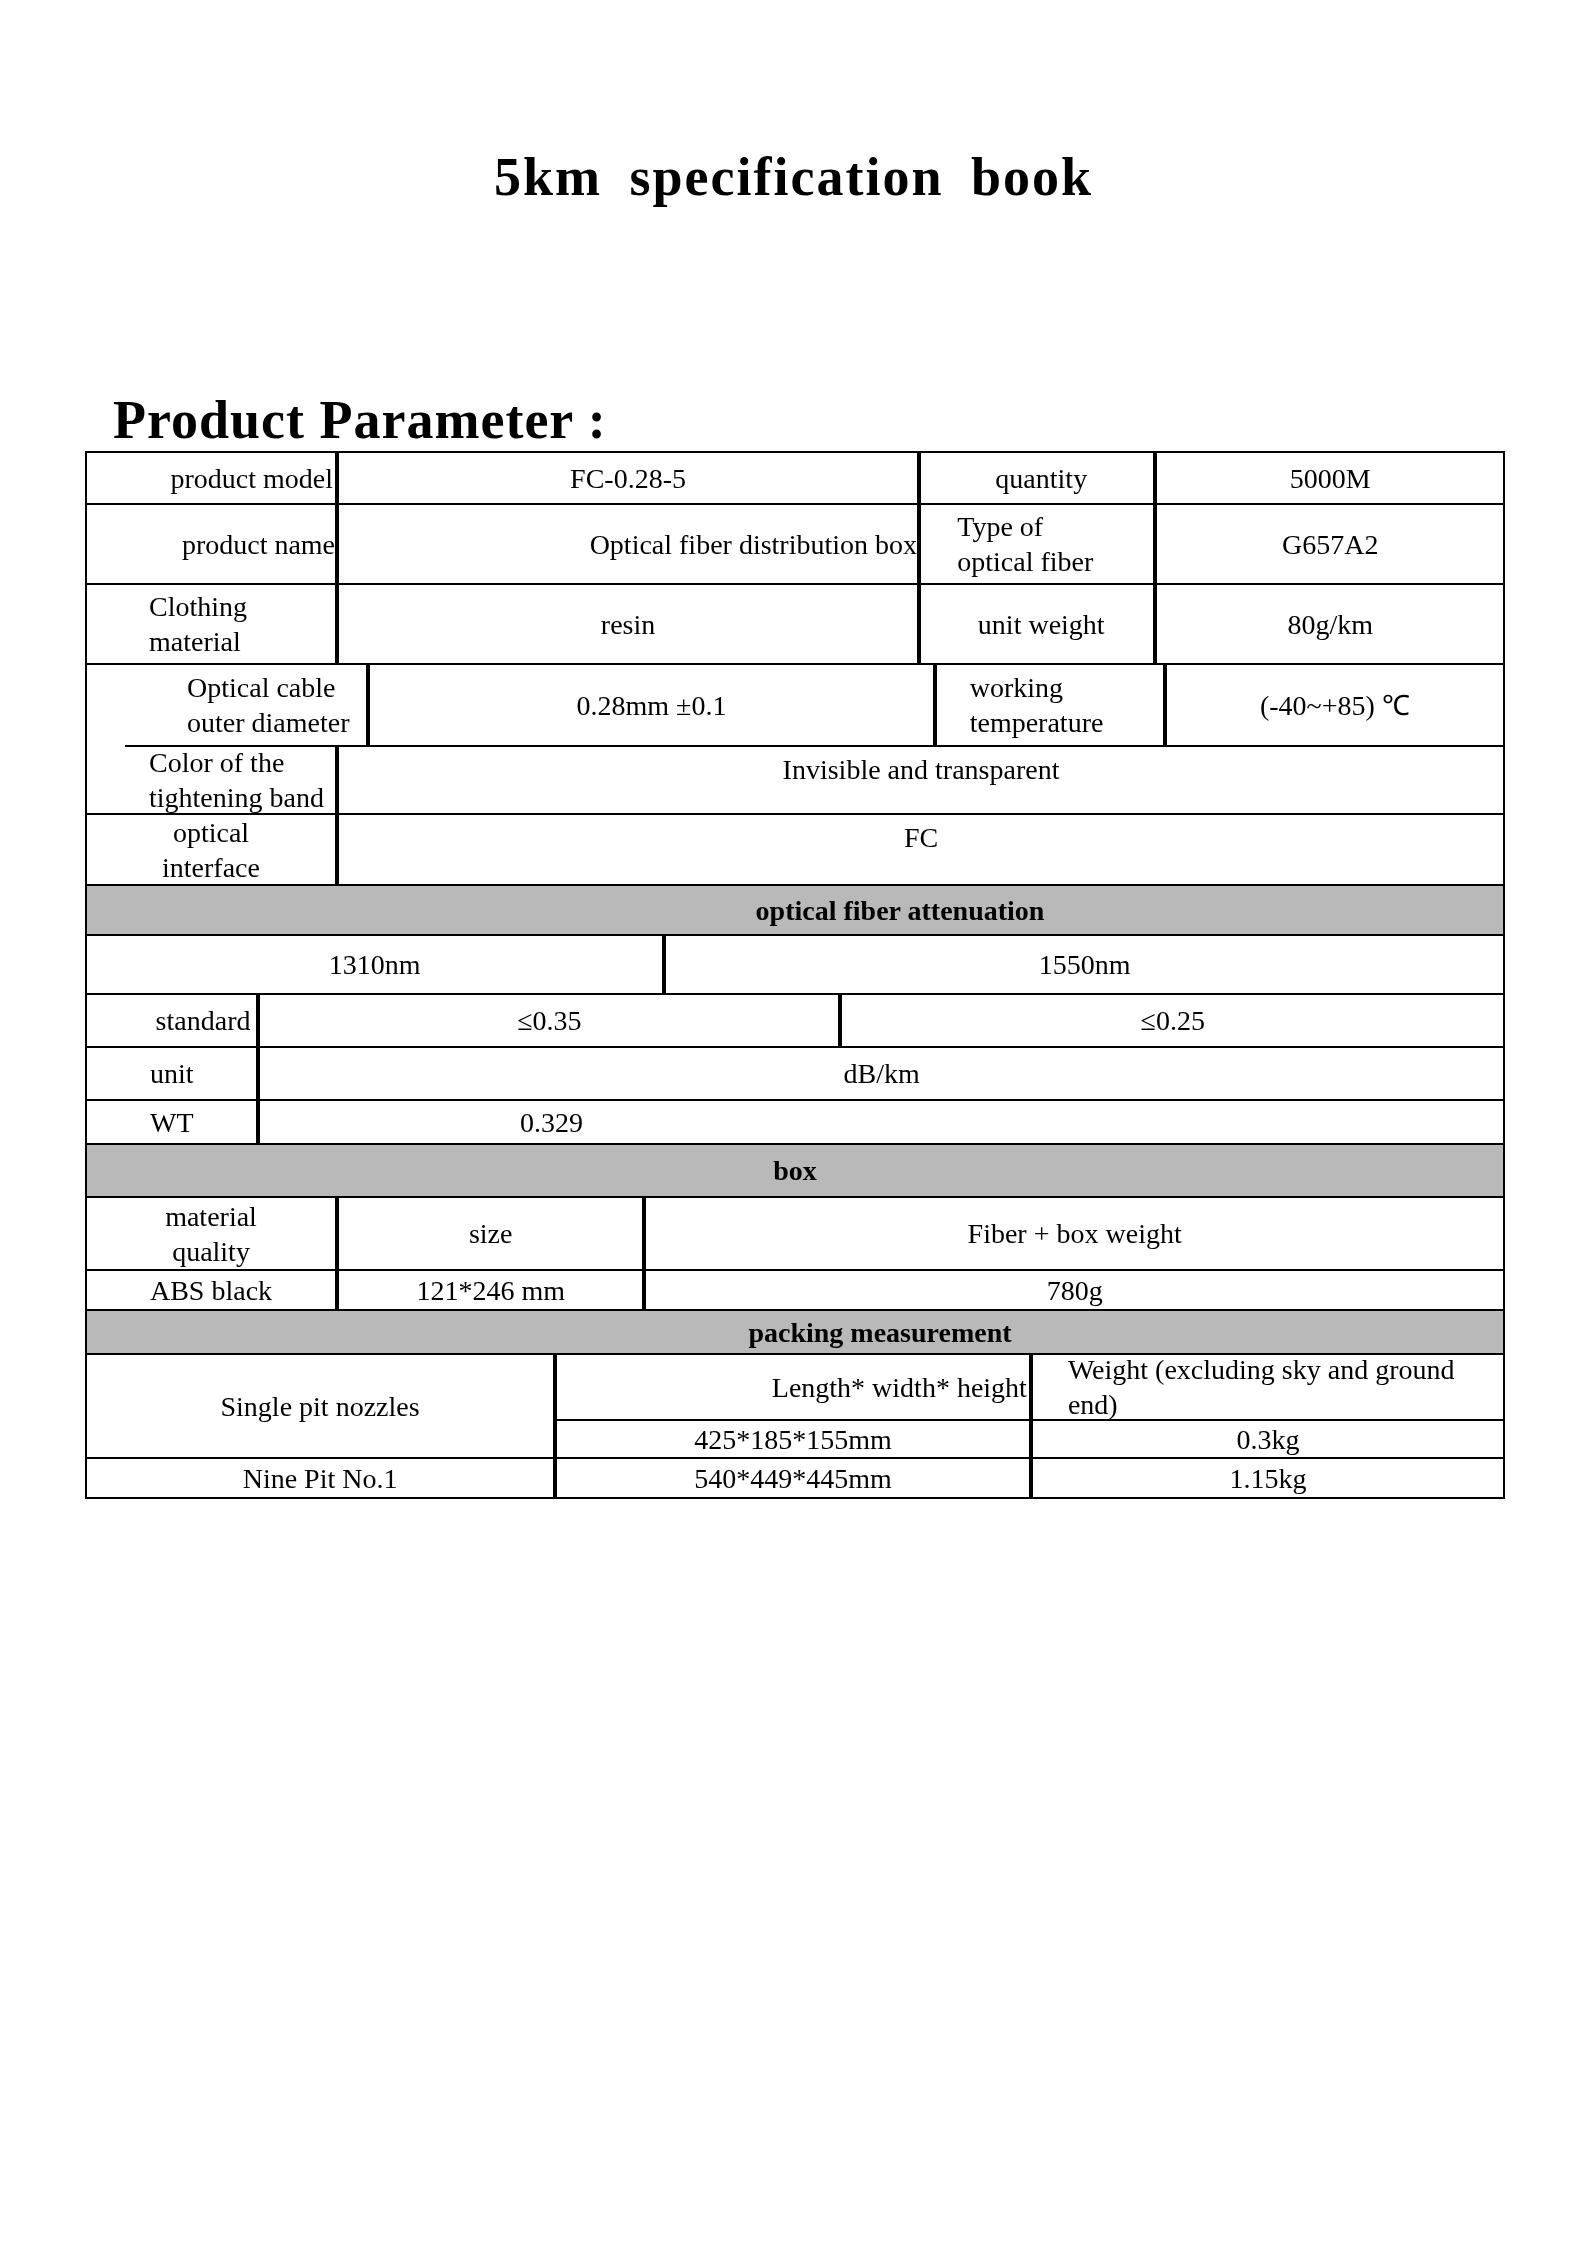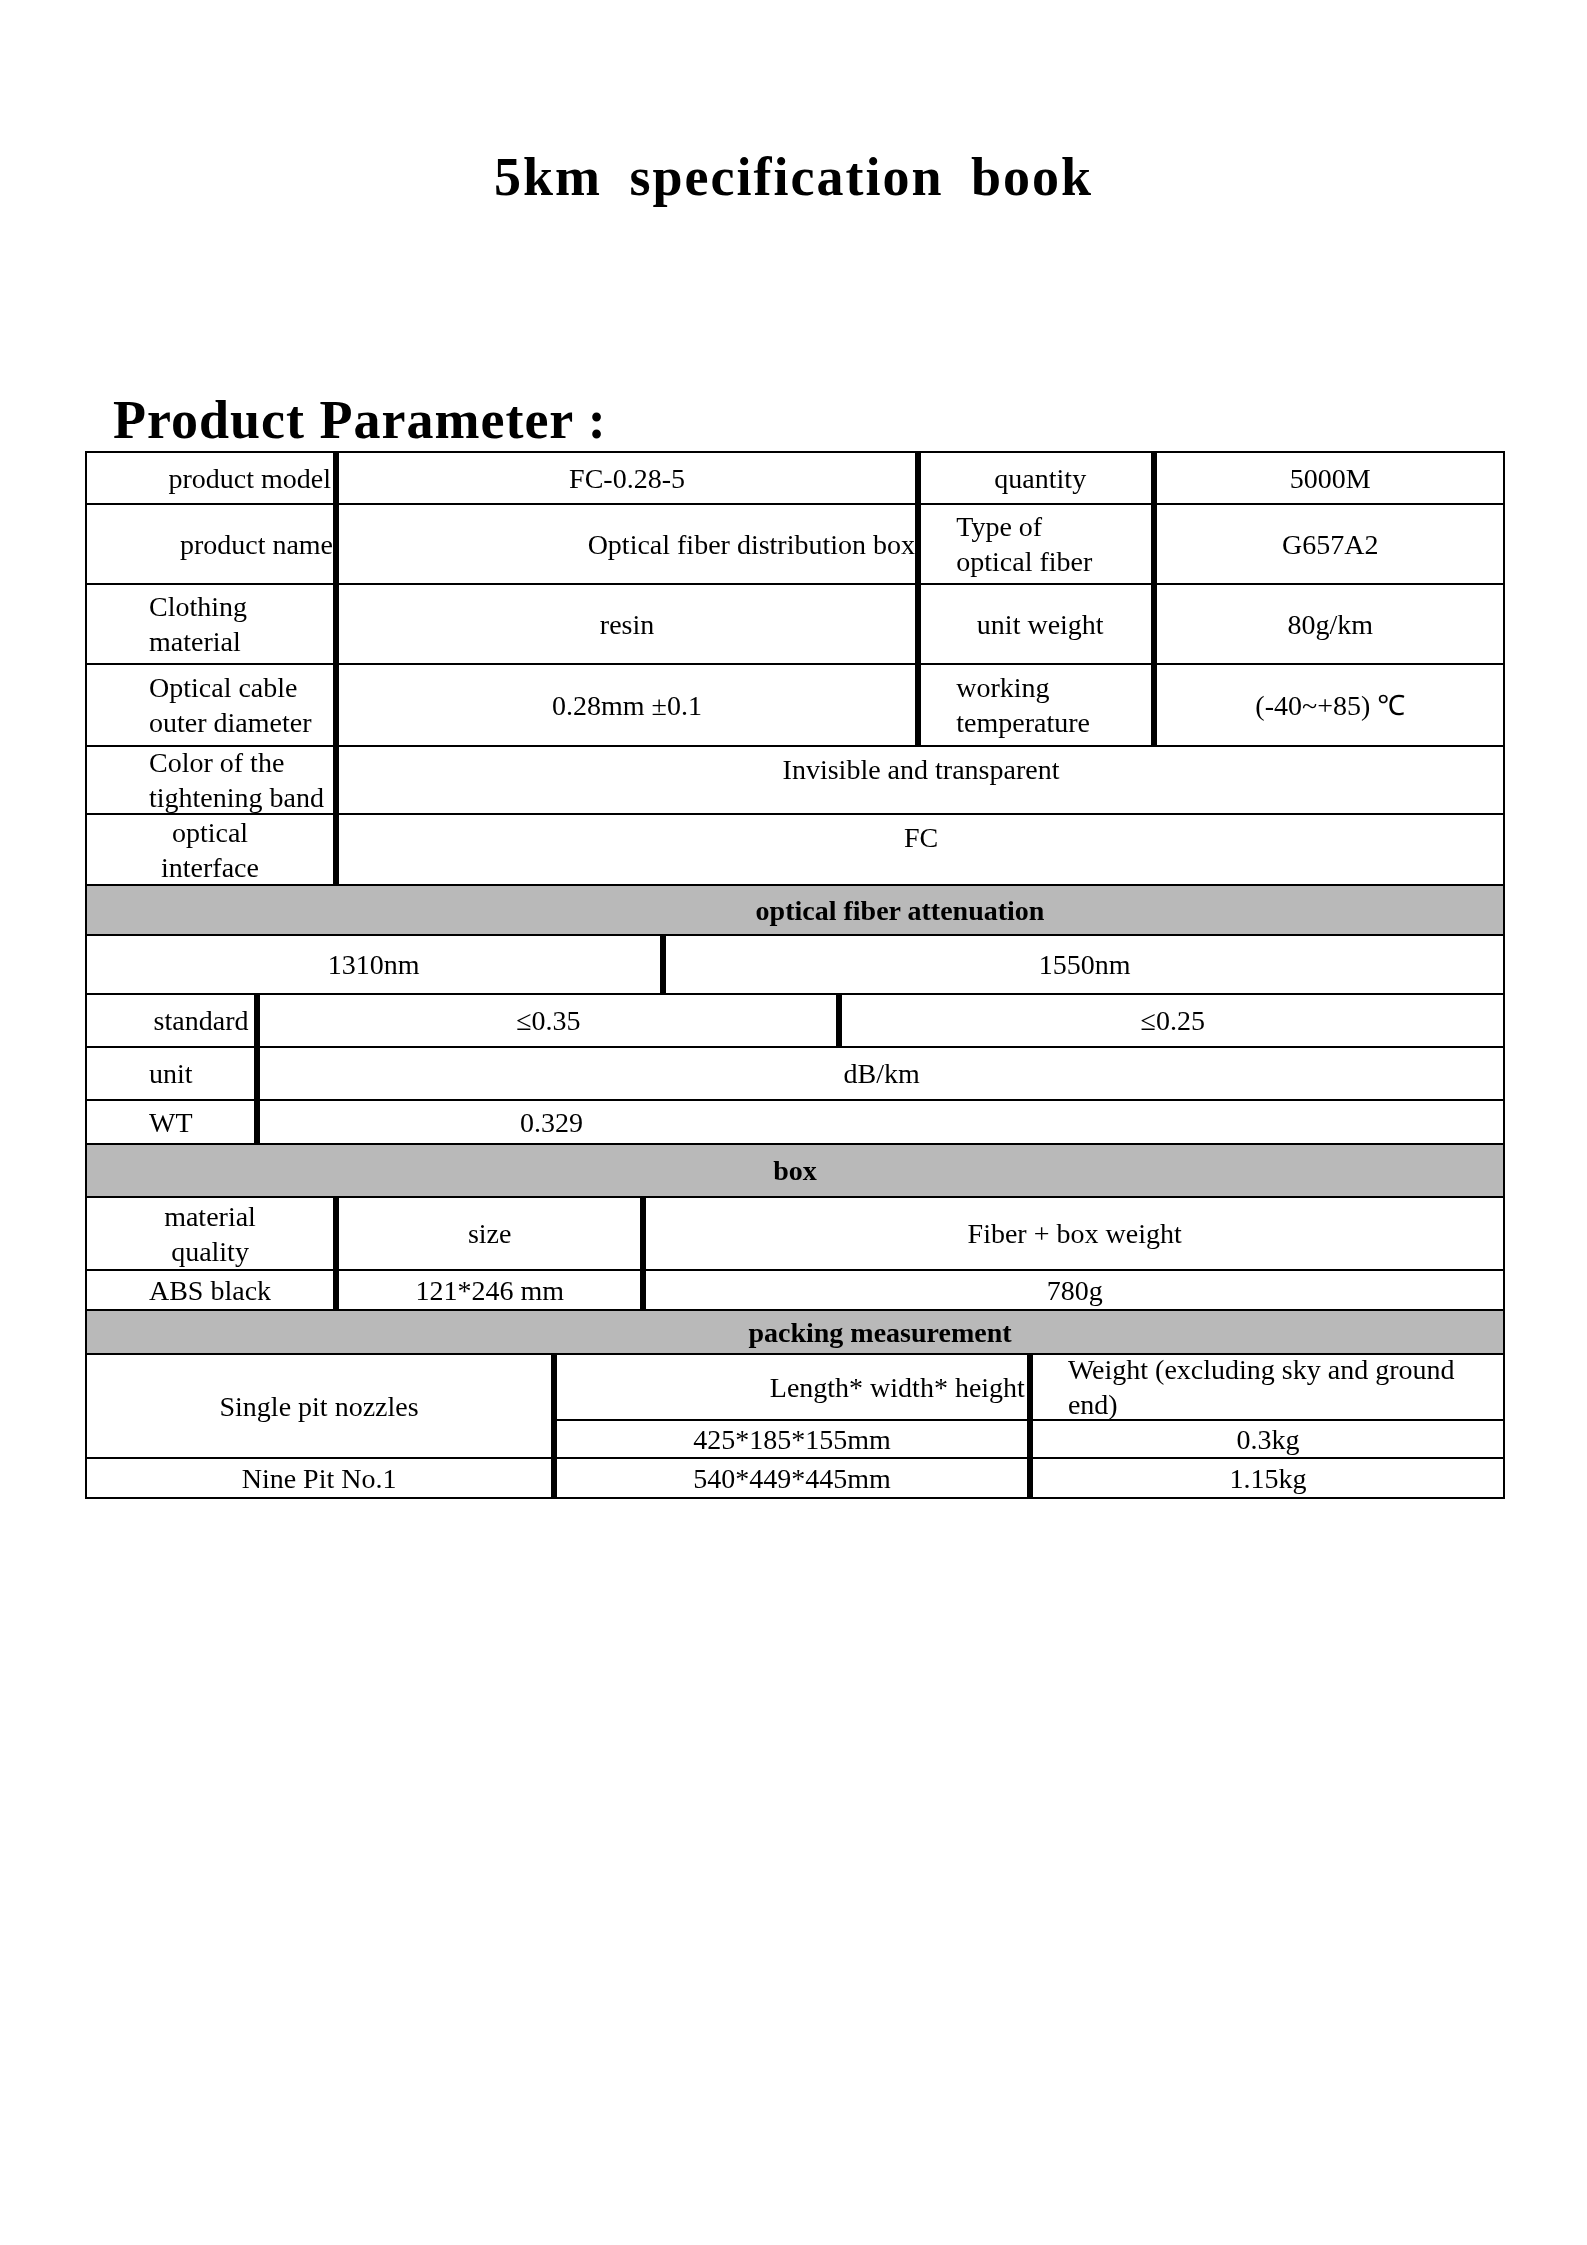--- a/index.html
+++ b/index.html
@@ -22,29 +22,29 @@
   .spec-table{
     margin:4px 0 0 85px;
     width:1420px;
     border:2px solid #000;
     box-sizing:border-box;
     font-size:28px;line-height:1.25;
   }
   .trow{display:flex;border-bottom:2px solid #000;}
   .trow:last-child{border-bottom:none;}
   .tcell{
-    border-right:6px solid #000000;
+    border-right:4px solid #000000;
     box-sizing:border-box;
     display:flex;align-items:center;justify-content:center;
     text-align:center;
     overflow:hidden;
   }
   .tcell:last-child{border-right:none;}
   
-  .h-r1{height:50px;} .h-r2{height:78px;} .h-r3{height:78px;} .h-r4{height:80px;}
+  .h-r1{height:50px;} .h-r2{height:78px;} .h-r3{height:78px;} .h-r4{height:80px;margin-left:38px;}
   .h-r5{height:66px;} .h-r6{height:69px;} .h-gray1{height:48px;} .h-r8{height:57px;}
   .h-r9{height:51px;} .h-r10{height:51px;} .h-r11{height:42px;} .h-gray2{height:51px;}
   .h-r13{height:71px;} .h-r14{height:38px;} .h-gray3{height:42px;}
   .h-pack{height:102px;} .h-p1{height:64px;} .h-p2{height:36px;} .h-r18{height:38px;}
   
   .wa1{width:17.8%;} .wa2{width:41.1%;} .wa3{width:16.7%;padding-left:8px;} .wa4{width:24.4%;}
   
   .wb1{width:17.8%;} .wb2{width:82.2%;}
   
   .wc1{width:40.9%;} .wc2{width:59.1%;}

